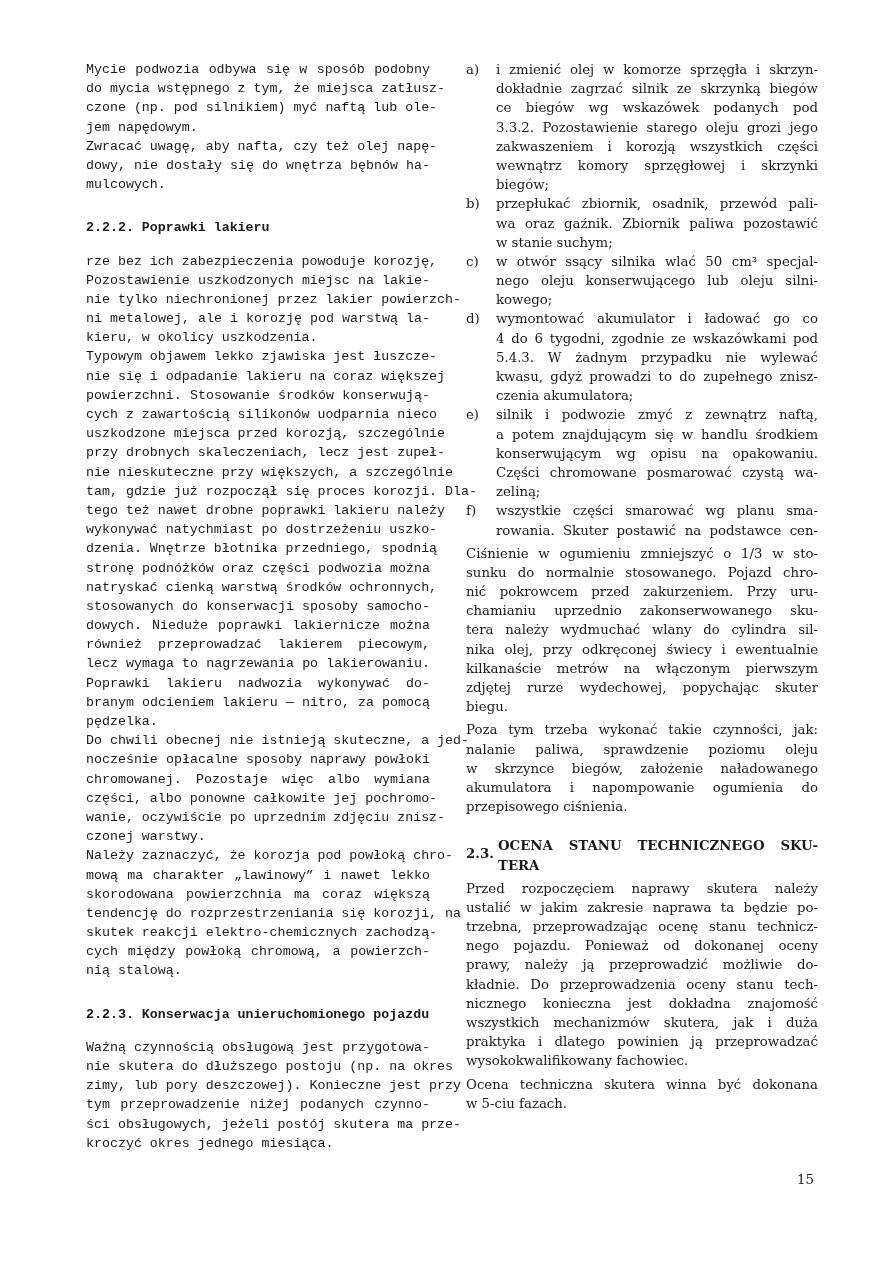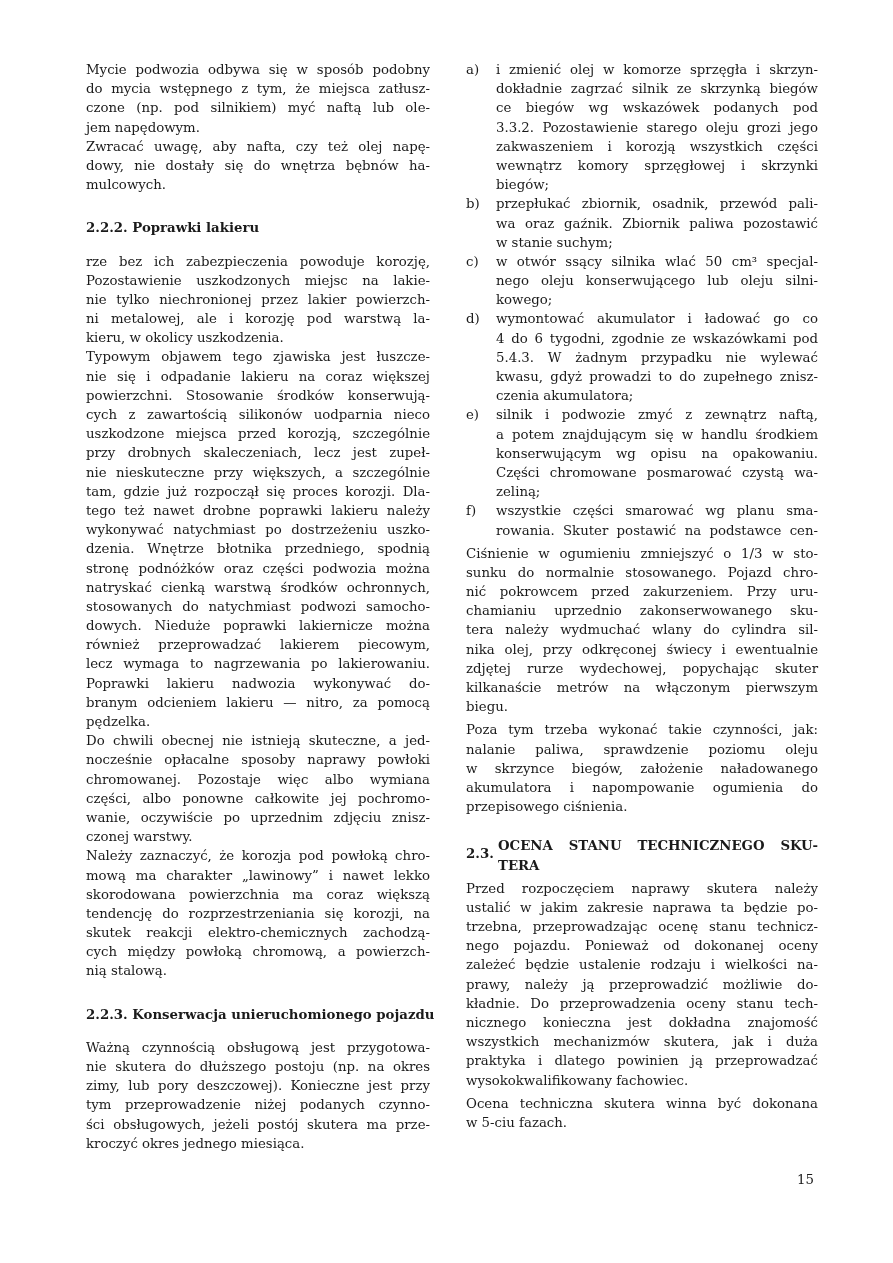--- a/index.html
+++ b/index.html
@@ -1,19 +1,19 @@
 <!DOCTYPE html>
 <html><head>
 <meta charset="utf-8">
 <style>
   html, body { margin: 0; padding: 0; background: #ffffff; }
   body { width: 893px; height: 1263px; position: relative; overflow: hidden;
          font-family: "DejaVu Serif", "Liberation Serif", serif; color: #1a1a1a; }
   .col { position: absolute; top: 60px; width: 344px; }
-  .col-left { left: 86px; }
+  .col-left { left: 86px; font-family: Liberation Mono, monospace; }
   .col-right { left: 466px; width: 352px; }
   .line { font-size: 13.3px; line-height: 19.2px; height: 19.2px; white-space: nowrap;
           text-align: justify; text-align-last: justify; letter-spacing: 0; }
   .line.last { text-align-last: left; }
   .gap-s { height: 4px; }
   .heading { font-weight: bold; font-size: 13.3px; line-height: 19.2px; white-space: nowrap; }
   .heading-gap-top { height: 24px; }
   .heading-gap-bottom { height: 14px; }
   .item { position: relative; padding-left: 30px; }
   .item .marker { position: absolute; left: 0; top: 0; font-size: 13.3px; line-height: 19.2px; }
@@ -42,34 +42,34 @@
   <div class="heading-gap-bottom"></div>
 
   <div>
       <div class="line">rze bez ich zabezpieczenia powoduje korozję,</div>
       <div class="line">Pozostawienie uszkodzonych miejsc na lakie-</div>
       <div class="line">nie tylko niechronionej przez lakier powierzch-</div>
       <div class="line">ni metalowej, ale i korozję pod warstwą la-</div>
       <div class="line last">kieru, w okolicy uszkodzenia.</div>
     </div>
   <div>
-      <div class="line">Typowym objawem tego zjawiska jest łuszcze-</div>
+      <div class="line">Typowym objawem lekko zjawiska jest łuszcze-</div>
       <div class="line">nie się i odpadanie lakieru na coraz większej</div>
       <div class="line">powierzchni. Stosowanie środków konserwują-</div>
       <div class="line">cych z zawartością silikonów uodparnia nieco</div>
       <div class="line">uszkodzone miejsca przed korozją, szczególnie</div>
       <div class="line">przy drobnych skaleczeniach, lecz jest zupeł-</div>
       <div class="line">nie nieskuteczne przy większych, a szczególnie</div>
       <div class="line">tam, gdzie już rozpoczął się proces korozji. Dla-</div>
       <div class="line">tego też nawet drobne poprawki lakieru należy</div>
       <div class="line">wykonywać natychmiast po dostrzeżeniu uszko-</div>
       <div class="line">dzenia. Wnętrze błotnika przedniego, spodnią</div>
       <div class="line">stronę podnóżków oraz części podwozia można</div>
       <div class="line">natryskać cienką warstwą środków ochronnych,</div>
-      <div class="line">stosowanych do natychmiast podwozi samocho-</div>
+      <div class="line">stosowanych do konserwacji sposoby samocho-</div>
       <div class="line">dowych. Nieduże poprawki lakiernicze można</div>
       <div class="line">również przeprowadzać lakierem piecowym,</div>
       <div class="line">lecz wymaga to nagrzewania po lakierowaniu.</div>
       <div class="line">Poprawki lakieru nadwozia wykonywać do-</div>
       <div class="line">branym odcieniem lakieru — nitro, za pomocą</div>
       <div class="line last">pędzelka.</div>
     </div>
   <div>
       <div class="line">Do chwili obecnej nie istnieją skuteczne, a jed-</div>
       <div class="line">nocześnie opłacalne sposoby naprawy powłoki</div>
@@ -160,22 +160,22 @@
   </div>
 
   <div class="gap-s"></div>
   <div>
       <div class="line">Ciśnienie w ogumieniu zmniejszyć o 1/3 w sto-</div>
       <div class="line">sunku do normalnie stosowanego. Pojazd chro-</div>
       <div class="line">nić pokrowcem przed zakurzeniem. Przy uru-</div>
       <div class="line">chamianiu uprzednio zakonserwowanego sku-</div>
       <div class="line">tera należy wydmuchać wlany do cylindra sil-</div>
       <div class="line">nika olej, przy odkręconej świecy i ewentualnie</div>
+      <div class="line">kilkanaście metrów na włączonym pierwszym</div>
       <div class="line">zdjętej rurze wydechowej, popychając skuter</div>
-      <div class="line">kilkanaście metrów na włączonym pierwszym</div>
       <div class="line last">biegu.</div>
     </div>
   <div class="gap-s"></div>
   <div>
       <div class="line">Poza tym trzeba wykonać takie czynności, jak:</div>
       <div class="line">nalanie paliwa, sprawdzenie poziomu oleju</div>
       <div class="line">w skrzynce biegów, założenie naładowanego</div>
       <div class="line">akumulatora i napompowanie ogumienia do</div>
       <div class="line last">przepisowego ciśnienia.</div>
     </div>
@@ -186,21 +186,20 @@
     <div class="heading" style="text-align:justify;text-align-last:justify;">OCENA STANU TECHNICZNEGO SKU-</div>
     <div class="heading">TERA</div>
   </div>
   <div class="gap-s"></div>
 
   <div>
       <div class="line">Przed rozpoczęciem naprawy skutera należy</div>
       <div class="line">ustalić w jakim zakresie naprawa ta będzie po-</div>
       <div class="line">trzebna, przeprowadzając ocenę stanu technicz-</div>
       <div class="line">nego pojazdu. Ponieważ od dokonanej oceny</div>
-      <div class="line">zależeć będzie ustalenie rodzaju i wielkości na-</div>
       <div class="line">prawy, należy ją przeprowadzić możliwie do-</div>
       <div class="line">kładnie. Do przeprowadzenia oceny stanu tech-</div>
       <div class="line">nicznego konieczna jest dokładna znajomość</div>
       <div class="line">wszystkich mechanizmów skutera, jak i duża</div>
       <div class="line">praktyka i dlatego powinien ją przeprowadzać</div>
       <div class="line last">wysokokwalifikowany fachowiec.</div>
     </div>
   <div class="gap-s"></div>
   <div>
       <div class="line">Ocena techniczna skutera winna być dokonana</div>

